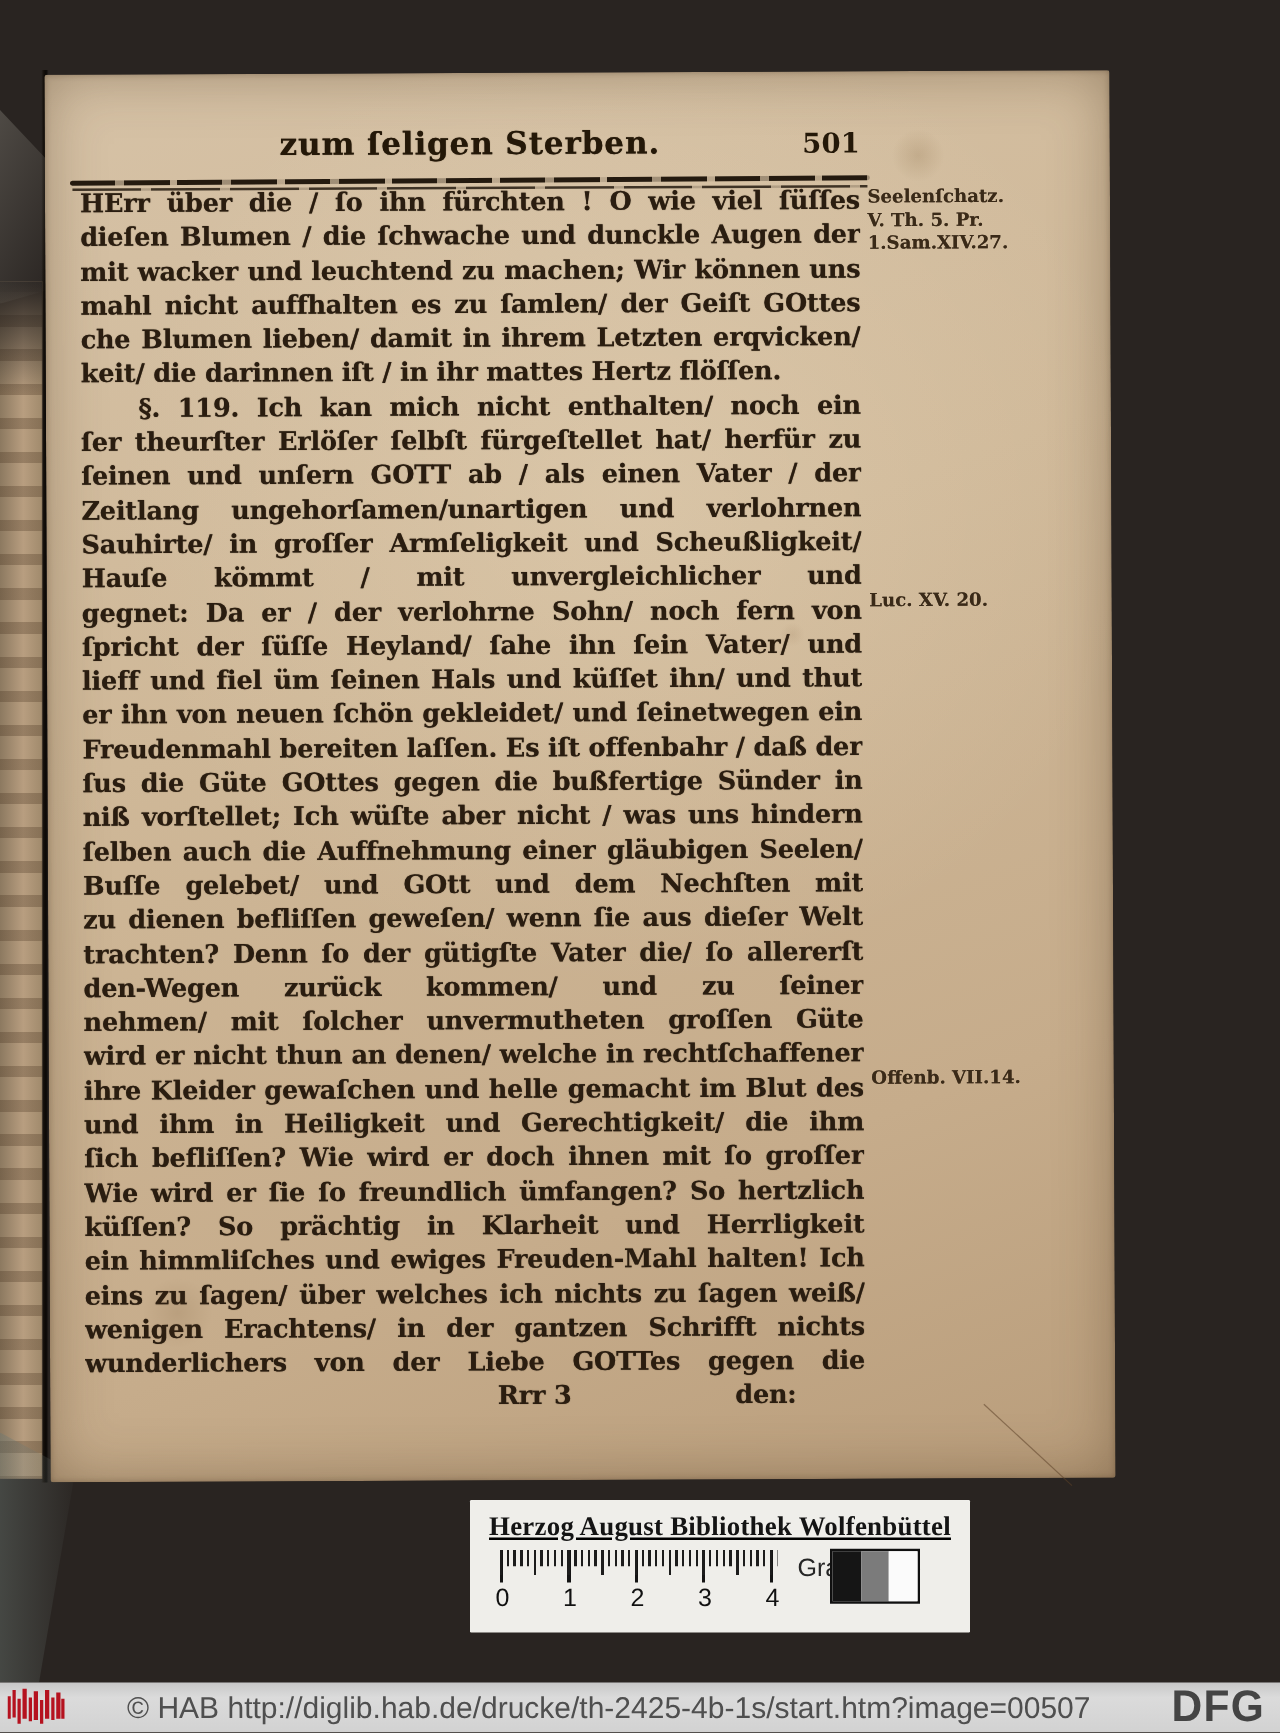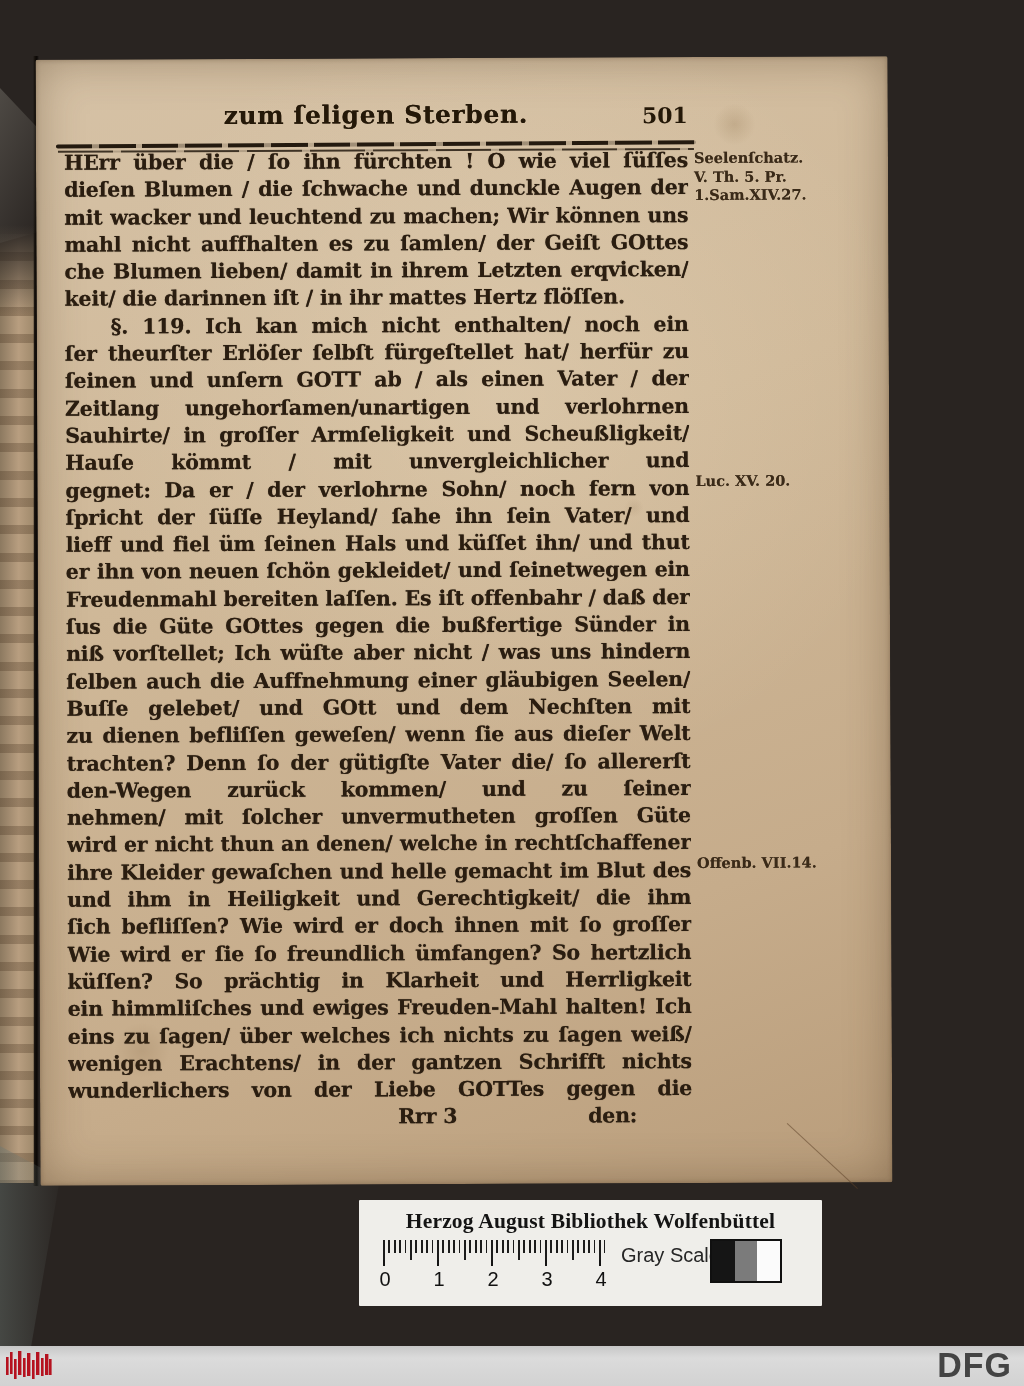--- a/index.html
+++ b/index.html
@@ -97,23 +97,24 @@
     font-weight:700;font-size:14.5px;line-height:18.5px;color:#3a2a18;
     text-shadow:0 0 .5px rgba(58,42,24,.7);
   }
   .mn span{display:block;}
   .mn-top{top:92px;}
   .mn-luke{top:415px;}
   .mn-rev{top:797px;}
 
   
   .calib{
-    position:absolute;left:359px;top:1200px;width:463px;height:106px;
+    position:absolute;left:376px;top:1200px;width:400px;height:106px;
     background:#efeeea;border-radius:1px;
     font-family:"Liberation Serif", serif;
+    text-decoration:underline;
   }
   .calib-title{
     text-align:center;padding-top:9px;
     font-weight:700;font-size:21.5px;letter-spacing:.2px;color:#141414;
   }
   .calib-row{position:relative;height:62px;}
   .ruler{position:absolute;left:24px;top:6px;width:252px;height:52px;}
   .ticks{
     height:26px;
     background-image:
@@ -258,16 +259,17 @@
         <rect x="12" y="2" width="3.4" height="24"></rect>
         <rect x="17" y="9" width="2.6" height="19"></rect>
         <rect x="21" y="4" width="3.4" height="23"></rect>
         <rect x="26" y="11" width="2.6" height="19"></rect>
         <rect x="30" y="3" width="3.4" height="23"></rect>
         <rect x="35" y="9" width="2.6" height="18"></rect>
         <rect x="39" y="5" width="3.4" height="21"></rect>
         <rect x="43" y="10" width="2.6" height="16"></rect>
       </g>
     </svg>
+    <div class="footer-url">© HAB http://diglib.hab.de/drucke/th-2425-4b-1s/start.htm?image=00507</div>
     <div class="dfg">DFG</div>
   </div>
 
 </div>
 
 </body></html>

